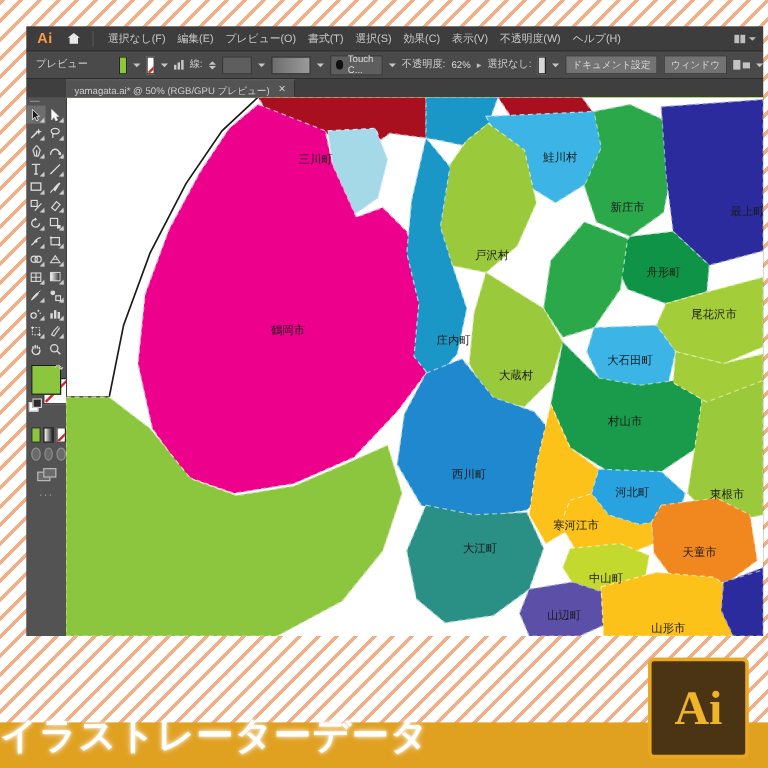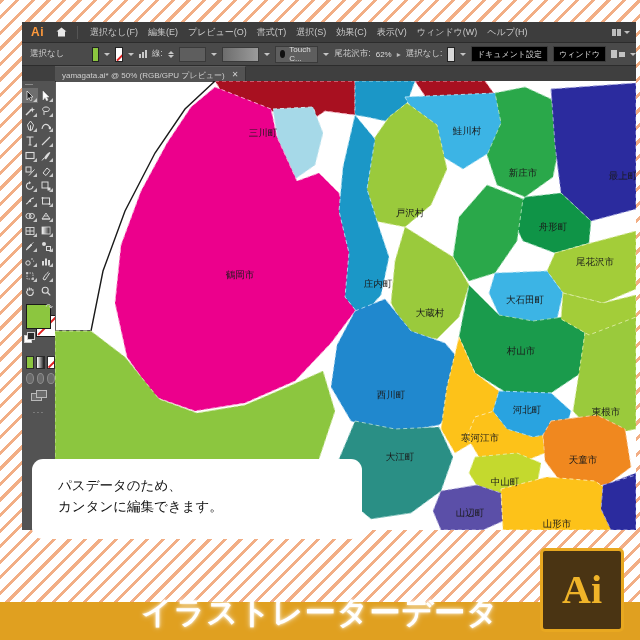--- a/index.html
+++ b/index.html
@@ -62,21 +62,21 @@
   .stroke-icon{display:flex;gap:1px;align-items:flex-end;}
   .stroke-icon i{display:block;width:2px;background:#c9c9c9;}
   .stepper{display:flex;flex-direction:column;gap:1px;}
   .stepper i{width:0;height:0;border-left:3px solid transparent;border-right:3px solid transparent;}
   .stepper i.up{border-bottom:3px solid #c5c5c5;}
   .stepper i.dn{border-top:3px solid #c5c5c5;}
   .cb-field{height:13px;background:#5e5e5e;border:1px solid #3a3a3a;}
   .cb-field.w60{width:60px;}
   .cb-field.grad{width:84px;background:linear-gradient(90deg,#6d6d6d,#9b9b9b);}
   .cb-btn{
-    height:14px;background:#000000;border:1px solid #3a3a3a;color:#ddd;font-size:8px;
+    height:14px;background:#737373;border:1px solid #3a3a3a;color:#ddd;font-size:8px;
     display:flex;align-items:center;padding:0 5px;white-space:nowrap;
   }
   .touch-pill{
     height:15px;background:#5e5e5e;border:1px solid #3a3a3a;display:flex;align-items:center;
     padding:0 4px;gap:4px;
   }
   .touch-dot{width:8px;height:8px;border-radius:50%;background:#111;}
   .touch-txt{color:#ddd;font-size:8px;}
   .opacity-val{color:#ddd;font-size:8px;}
   .arrow-r{color:#bbb;font-size:8px;}
@@ -166,21 +166,21 @@
   .callout-txt{
     position:absolute;left:26px;top:16px;color:#111;font-size:13.5px;line-height:1.55;
     font-family:"DejaVu Sans","Liberation Sans",sans-serif;white-space:pre-line;
   }
 
   
   .band{
     position:absolute;left:0;bottom:0;width:640px;height:38px;background:#e0a020;
   }
   .band-txt{
-    position:absolute;left:0;bottom:6px;width:640px;text-align:center;
+    position:absolute;left:0;bottom:6px;width:640px;text-align:left;
     font-family:Liberation Mono, monospace;
     font-size:31px;font-weight:bold;color:#ffffff;letter-spacing:1px;
     text-shadow:0 0 3px rgba(255,255,255,.9),0 0 6px rgba(255,255,255,.6);
   }
   .ai-badge{
     position:absolute;left:540px;top:548px;width:78px;height:78px;
     background:#4a3413;border:3px solid #e8a820;border-radius:5px;
     display:flex;align-items:center;justify-content:center;
   }
   .ai-badge span{
@@ -205,33 +205,33 @@
           </svg>
       </div>
       <div class="menu-sep"></div>
       <div class="menu-item">選択なし(F)</div>
       <div class="menu-item">編集(E)</div>
       <div class="menu-item">プレビュー(O)</div>
       <div class="menu-item">書式(T)</div>
       <div class="menu-item">選択(S)</div>
       <div class="menu-item">効果(C)</div>
       <div class="menu-item">表示(V)</div>
-      <div class="menu-item">ウィンドウ(W)</div>
+      <div class="menu-item">不透明度(W)</div>
       <div class="menu-item">ヘルプ(H)</div>
       <div class="menu-right">
         <span class="grid-glyph">
             <i></i>
             <i></i>
           </span>
         <span class="caret"></span>
       </div>
     </div>
 
     <div class="controlbar">
-      <span class="cb-label">選択なし</span>
+      <span class="cb-label">プレビュー</span>
       <span style="width:42px"></span>
       <span class="swatch-green"></span>
       <span class="mini-caret"></span>
       <span class="swatch-none"></span>
       <span class="mini-caret"></span>
       <span class="stroke-icon">
           <i style="height:4px"></i>
           <i style="height:6px"></i>
           <i style="height:8px"></i>
         </span>
@@ -242,21 +242,21 @@
         </span>
       <span class="cb-field w60"></span>
       <span class="mini-caret"></span>
       <span class="cb-field grad"></span>
       <span class="mini-caret"></span>
       <span class="touch-pill">
         <span class="touch-dot"></span>
         <span class="touch-txt">Touch C...</span>
       </span>
       <span class="mini-caret"></span>
-      <span class="cb-label">尾花沢市:</span>
+      <span class="cb-label">不透明度:</span>
       <span class="opacity-val">62%</span>
       <span class="arrow-r">▸</span>
       <span class="cb-label">選択なし:</span>
       <span class="style-box"></span>
       <span class="mini-caret"></span>
       <span class="cb-btn">ドキュメント設定</span>
       <span class="cb-btn">ウィンドウ</span>
       <span class="doc-icon">
           <b></b>
           <b style="height:5px"></b>
@@ -554,24 +554,20 @@
           <text class="mlabel" x="528" y="382" text-anchor="middle">天童市</text>
           <text class="mlabel" x="345" y="379" text-anchor="middle">大江町</text>
           <text class="mlabel" x="450" y="404" text-anchor="middle">中山町</text>
           <text class="mlabel" x="415" y="435" text-anchor="middle">山辺町</text>
           <text class="mlabel" x="502" y="446" text-anchor="middle">山形市</text>
         </svg>
       </div>
     </div>
   </div>
 
-  <div class="callout">
-    <div class="callout-txt">パスデータのため、
-カンタンに編集できます。</div>
-  </div>
 
   <div class="band"></div>
   <div class="band-txt">イラストレーターデータ</div>
   <div class="ai-badge">
     <span>Ai</span>
   </div>
 
 </div>
 
 </body></html>

